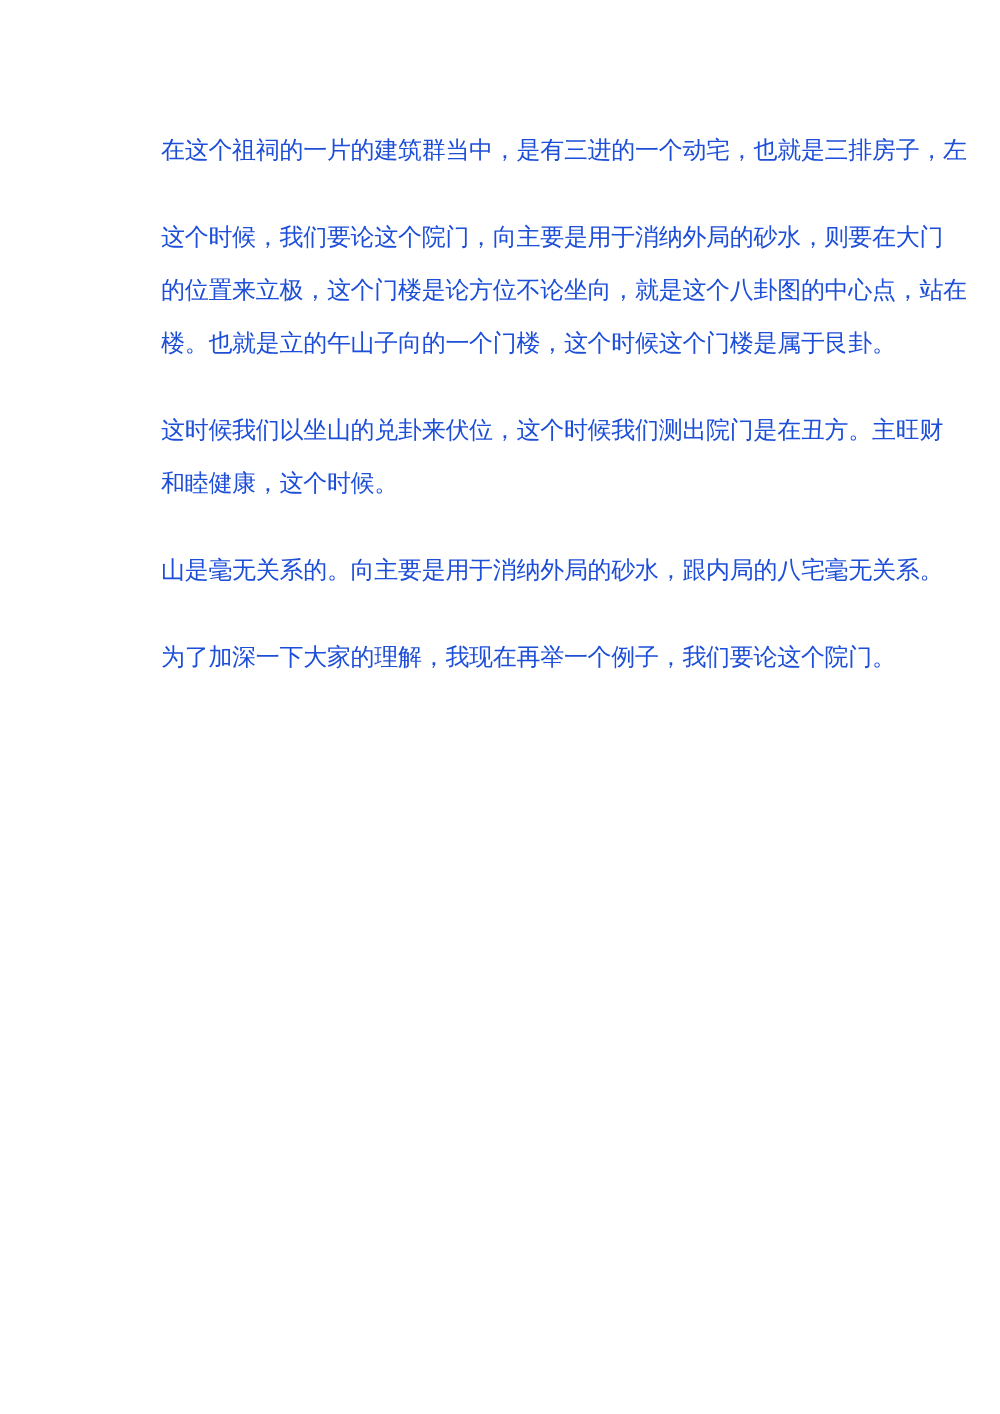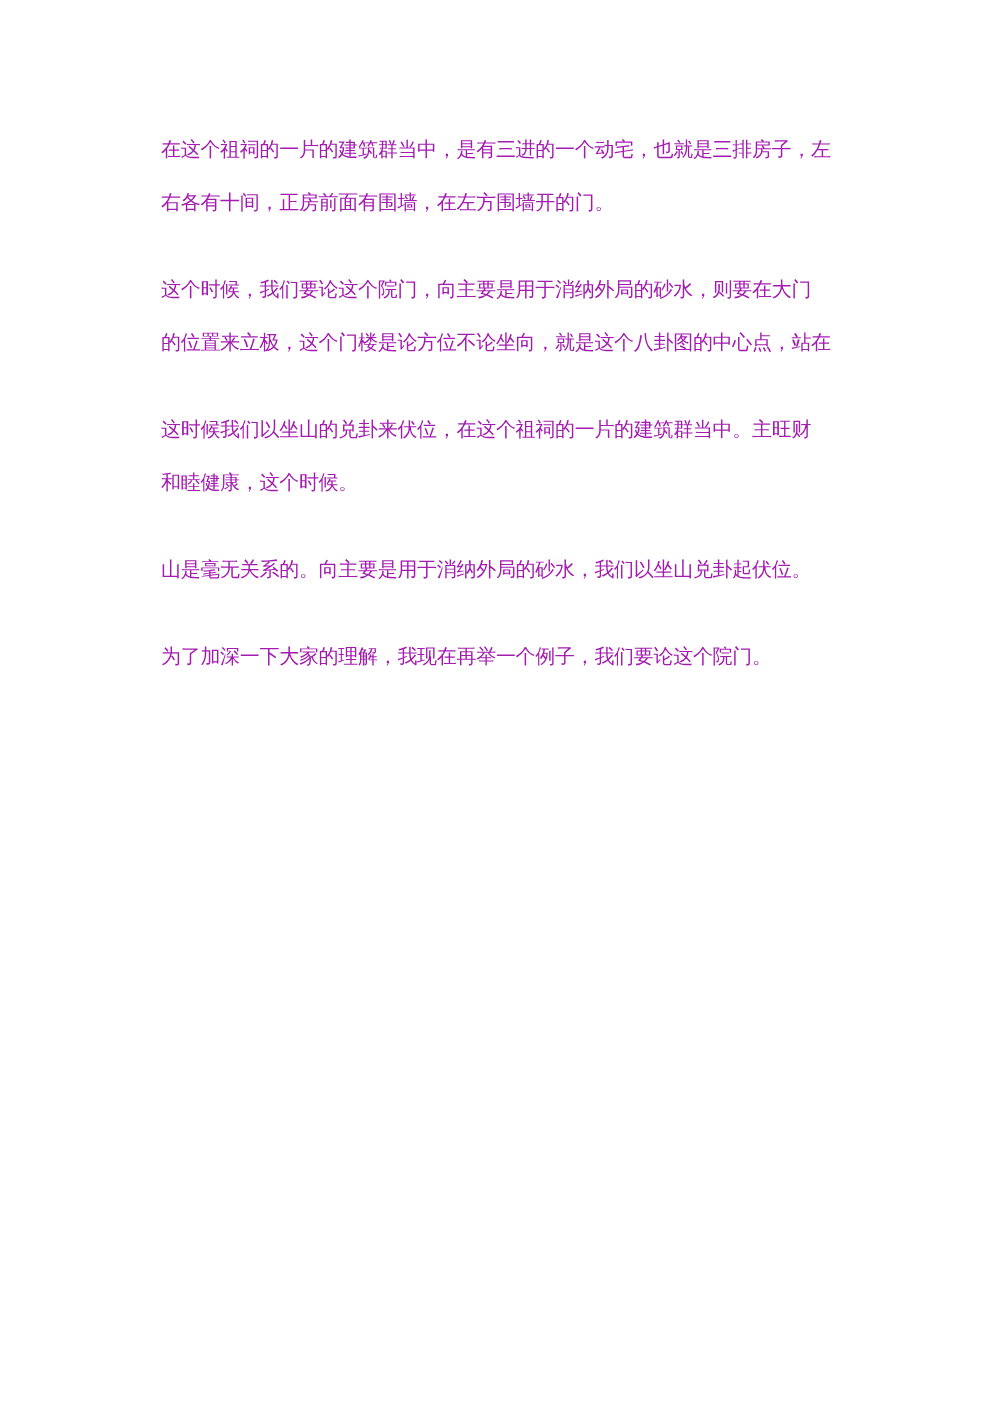--- a/index.html
+++ b/index.html
@@ -1,40 +1,40 @@
 <!DOCTYPE html>
 <html><head>
 <meta charset="utf-8">
 <style>
   html, body { margin: 0; padding: 0; background: #ffffff; }
   body { width: 1000px; height: 1414px; position: relative; overflow: hidden; }
   .page {
     position: absolute; left: 161px; top: 124px; width: 680px;
-    font-family: Liberation Mono, monospace;
-    color: #a21caf; font-size: 20px; line-height: 53px;
+    font-family: Liberation Serif, serif;
+    color: #1d4ed8; font-size: 24px; line-height: 53px;
     letter-spacing: -0.3px;
   }
   .para { margin: 0 0 34px 0; text-align: justify; }
   .line { display: block; white-space: nowrap; }
 </style>
 </head>
 <body>
 
 <div class="page">
   <p class="para">
     <span class="line">在这个祖祠的一片的建筑群当中，是有三进的一个动宅，也就是三排房子，左</span>
-    <span class="line">右各有十间，正房前面有围墙，在左方围墙开的门。</span>
   </p>
   <p class="para">
     <span class="line">这个时候，我们要论这个院门，向主要是用于消纳外局的砂水，则要在大门</span>
     <span class="line">的位置来立极，这个门楼是论方位不论坐向，就是这个八卦图的中心点，站在</span>
+    <span class="line">楼。也就是立的午山子向的一个门楼，这个时候这个门楼是属于艮卦。</span>
   </p>
   <p class="para">
-    <span class="line">这时候我们以坐山的兑卦来伏位，在这个祖祠的一片的建筑群当中。主旺财</span>
+    <span class="line">这时候我们以坐山的兑卦来伏位，这个时候我们测出院门是在丑方。主旺财</span>
     <span class="line">和睦健康，这个时候。</span>
   </p>
   <p class="para">
-    <span class="line">山是毫无关系的。向主要是用于消纳外局的砂水，我们以坐山兑卦起伏位。</span>
+    <span class="line">山是毫无关系的。向主要是用于消纳外局的砂水，跟内局的八宅毫无关系。</span>
   </p>
   <p class="para">
     <span class="line">为了加深一下大家的理解，我现在再举一个例子，我们要论这个院门。</span>
   </p>
 </div>
 
 </body></html>

